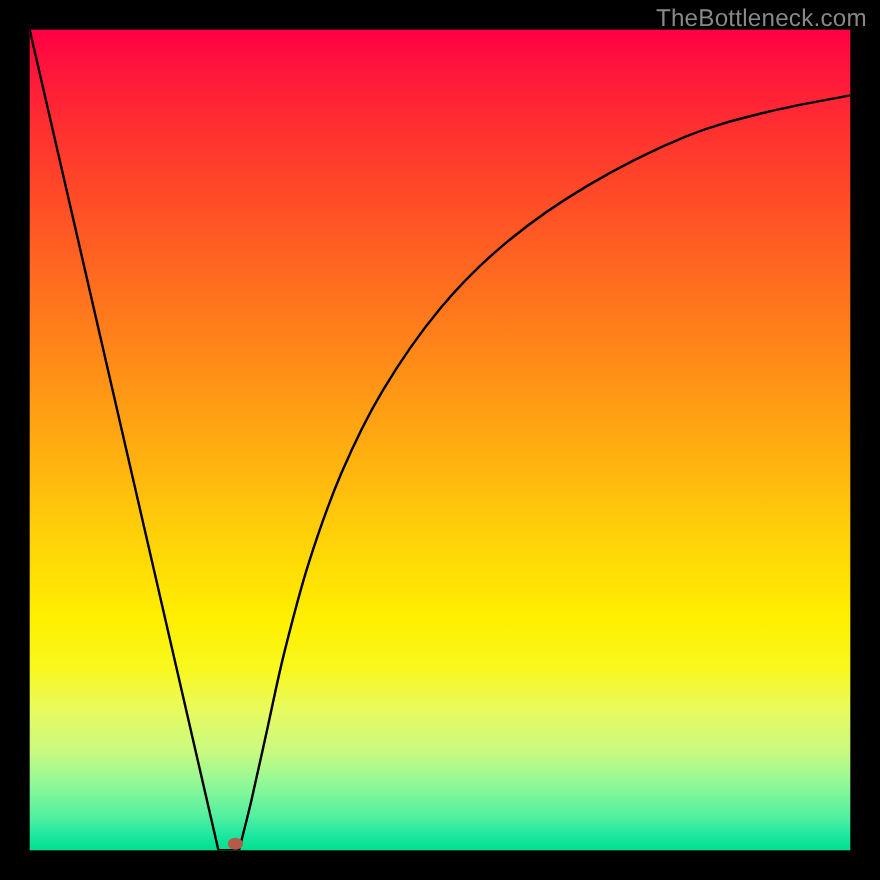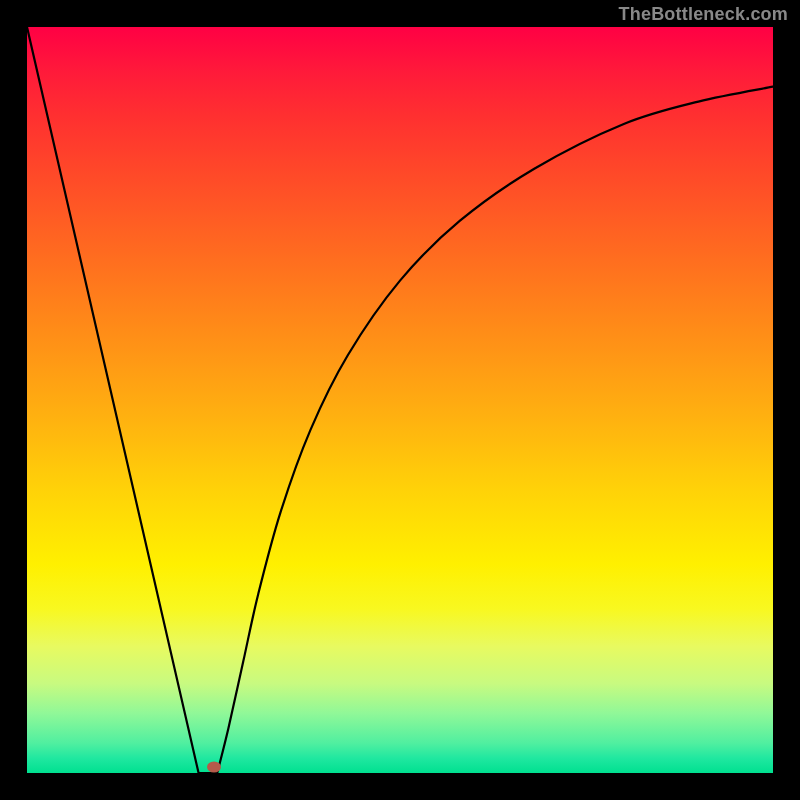--- a/index.html
+++ b/index.html
@@ -42,22 +42,22 @@
       #50EFA0 96%,
       #20E8A0 98%,
       #00E090 100%
     );
   }
   .watermark {
     position: absolute;
     top: 4px;
     right: 12px;
     color: #888;
-    font-size: 18px;
-    font-weight: 700;
+    font-size: 22px;
+    font-weight: 400;
     letter-spacing: 0.2px;
     z-index: 5;
   }
   svg.curve {
     position: absolute;
     left: 0;
     top: 0;
     width: 746px;
     height: 746px;
     z-index: 3;

